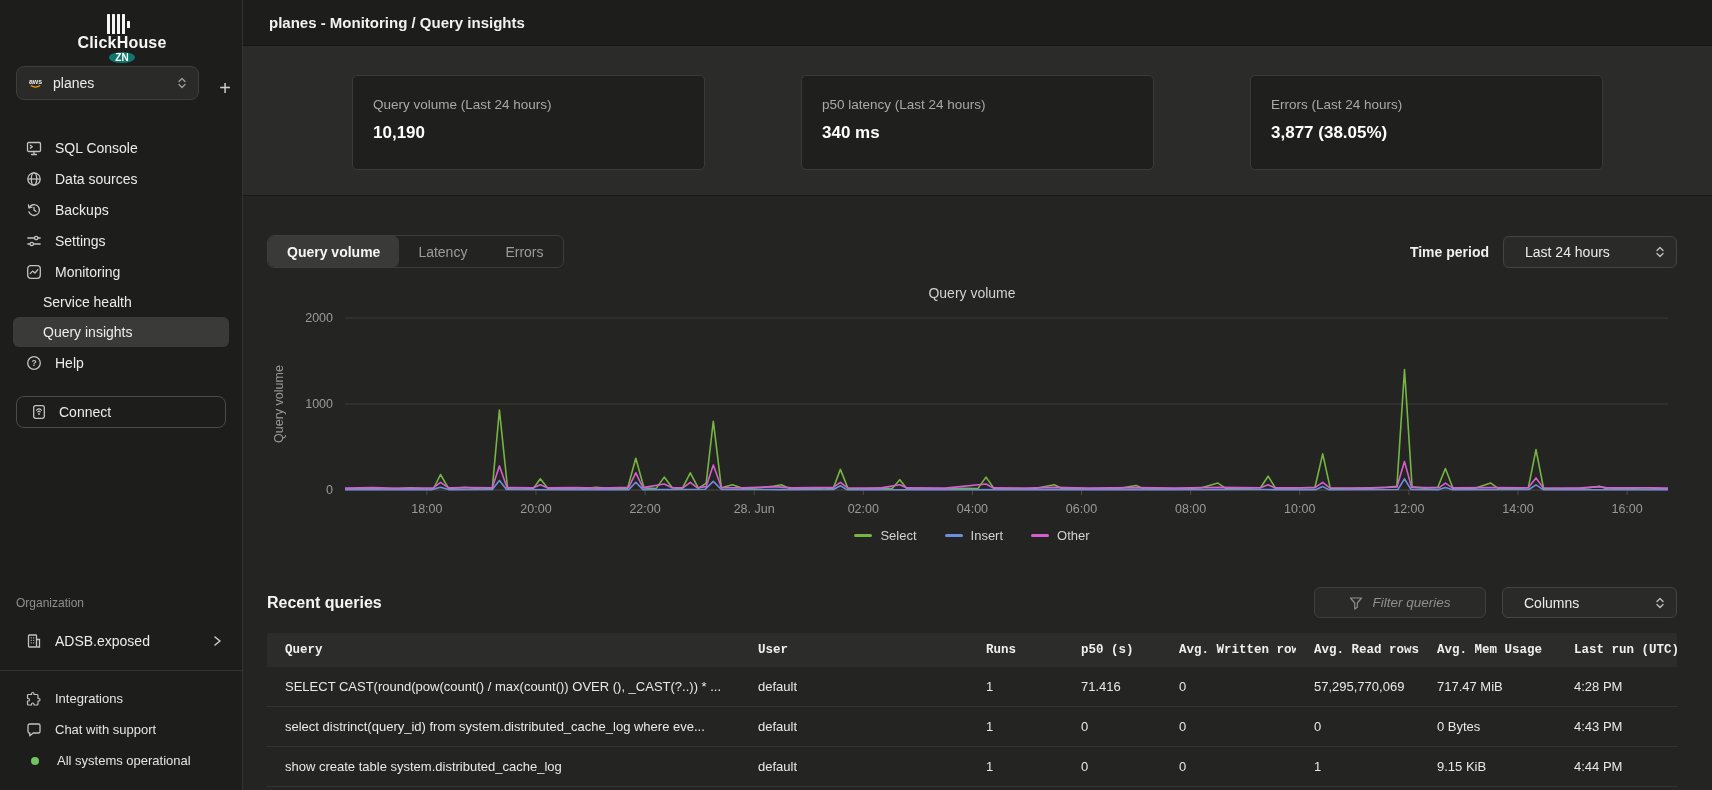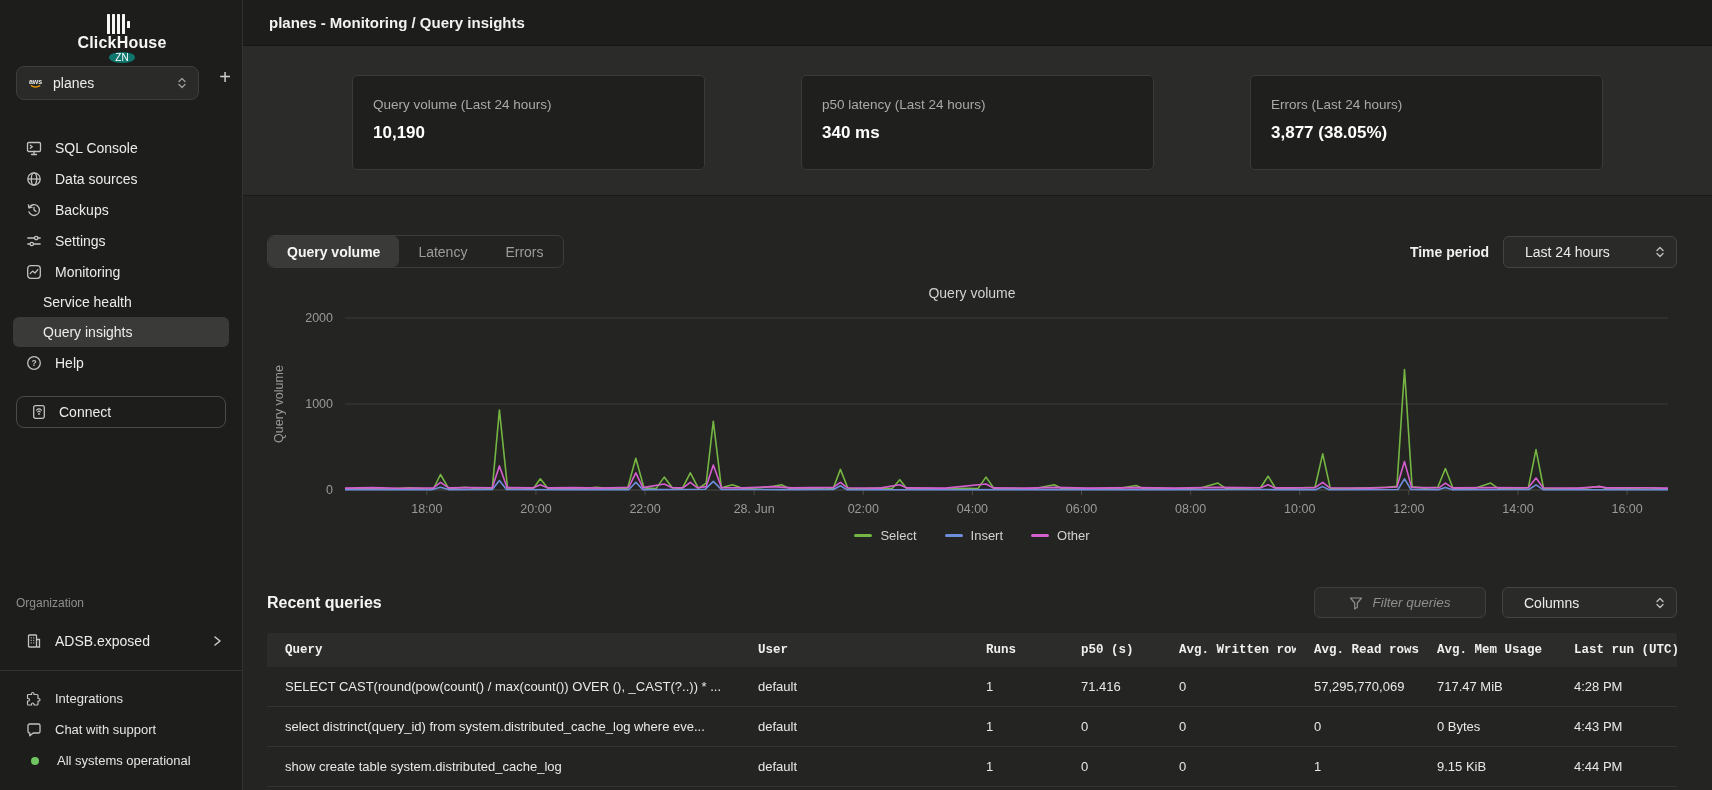--- a/index.html
+++ b/index.html
@@ -11,23 +11,23 @@
   .sidebar { width:243px; min-width:243px; background:#1d1d1b; border-right:1px solid #32322f;
     display:flex; flex-direction:column; padding:10px 0 14px 0; }
   .logo-row { display:flex; align-items:center; padding:4px 14px 4px 16px; height:34px;flex-direction:column; }
   .logo-bars { display:flex; align-items:center; gap:2px; height:20px; margin-right:8px; }
   .logo-bars i { display:block; width:3px; height:20px; background:#f6f6f4; border-radius:0.5px; }
   .logo-bars i.half { height:7px; }
   .brand-name { font-size:16px; font-weight:700; color:#f6f6f4; letter-spacing:.2px; }
   .logo-spacer { flex:1; }
   .notif-dot { width:11px; height:11px; border-radius:50%; background:#c98a84; margin-right:22px; }
   .avatar { width:26px; height:26px; border-radius:50%; background:#0f766e; color:#fff;
-    font-size:10px; font-weight:400; display:flex; align-items:center; justify-content:center; }
-
-  .selector-row { display:flex; align-items:flex-start; margin:22px 4px 0 16px; }
+    font-size:10px; font-weight:700; display:flex; align-items:center; justify-content:center; }
+
+  .selector-row { display:flex; align-items:flex-end; margin:22px 4px 0 16px; }
   .service-selector { flex:0 0 auto; width:183px; height:34px; background:#2a2a28; border:1px solid #3e3e3c;
     border-radius:8px; display:flex; align-items:center; padding:0 10px; cursor:pointer; }
   .service-selector .label { font-size:14px; margin-left:9px; flex:1; color:#ececea; }
   .plus-btn { margin-left:14px; font-size:20px; color:#cfcfcd; width:24px; text-align:center; cursor:pointer; }
 
   .nav { margin-top:32px; }
   .nav-item { display:flex; align-items:center; height:31px; padding-left:26px; gap:13px;
     font-size:14px; color:#ececea; cursor:pointer; }
   .nav-item svg { flex:0 0 auto; }
   .sub-item { display:flex; align-items:center; height:30px; margin:0 13px 0 13px; padding-left:30px;

